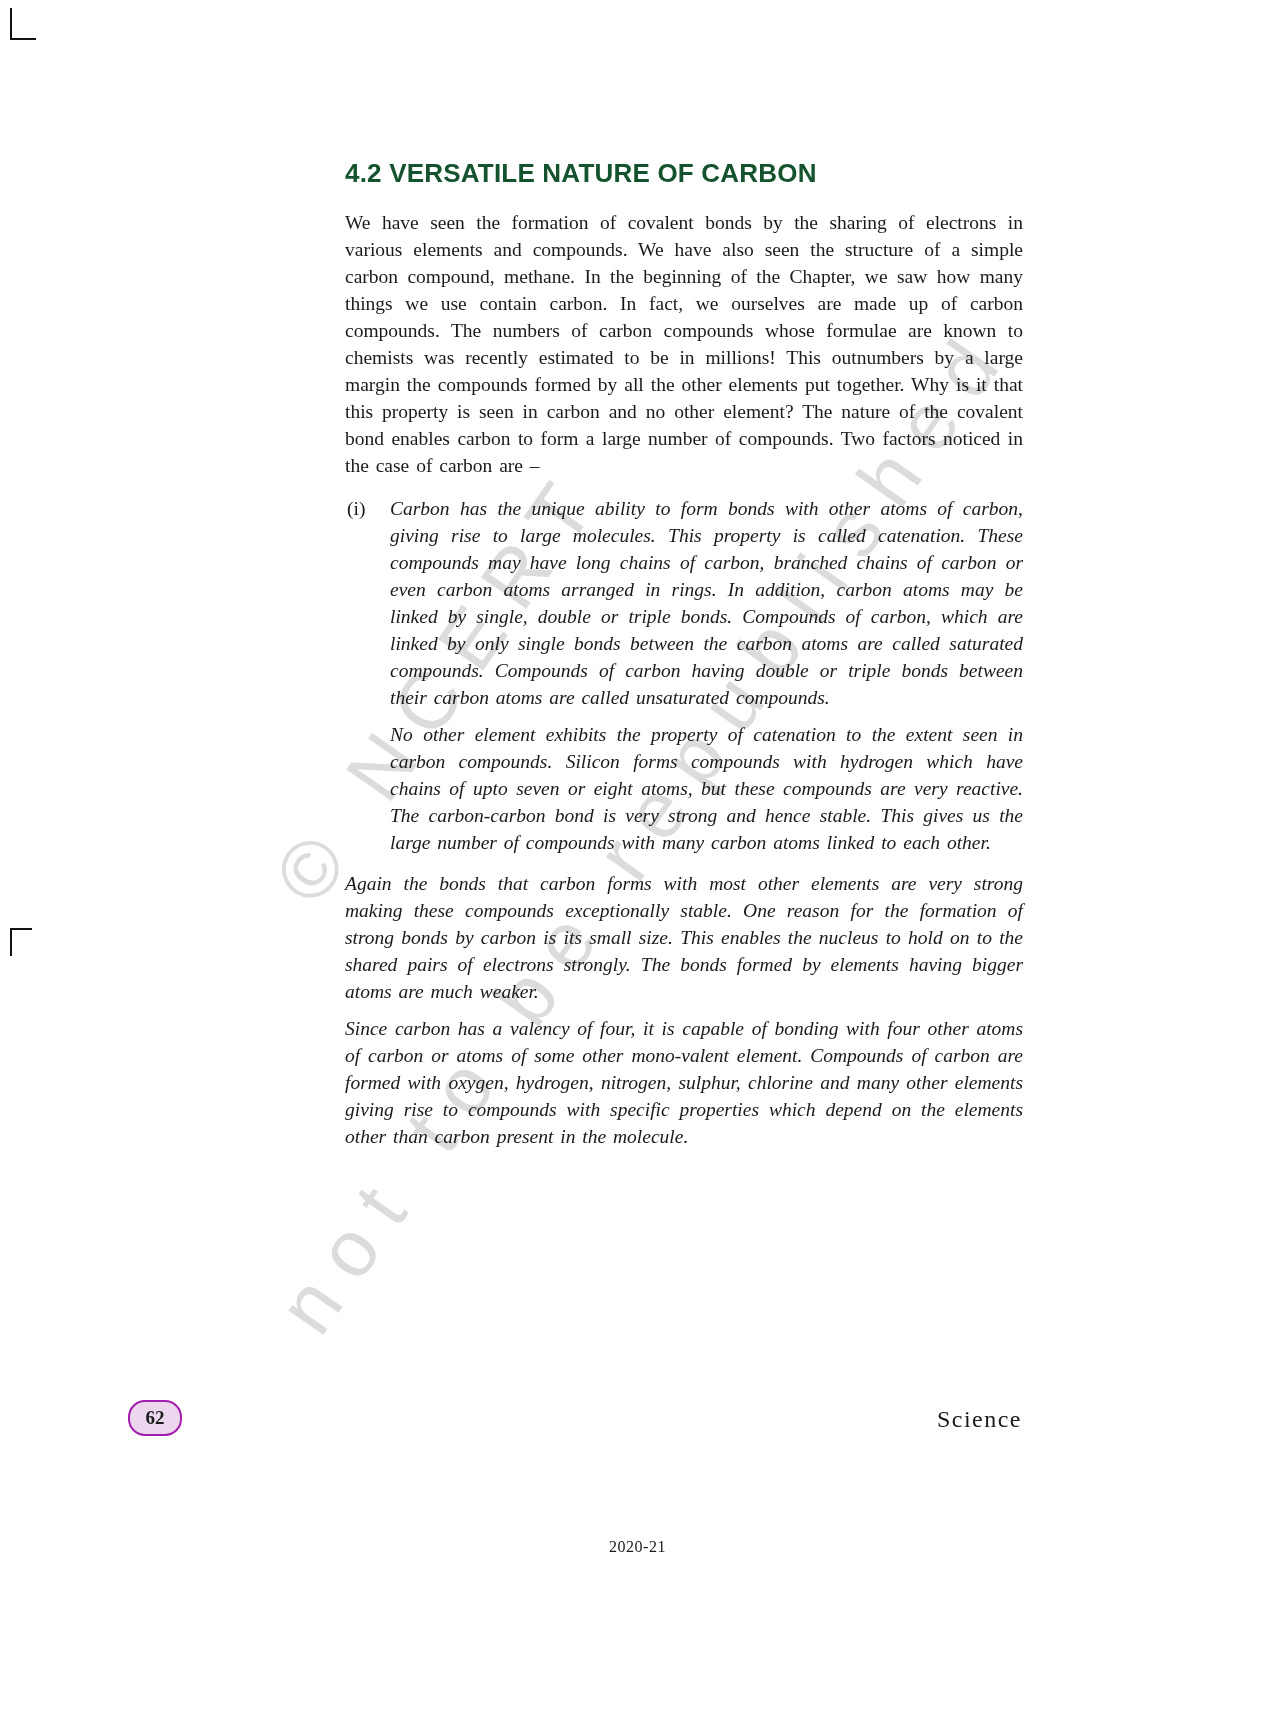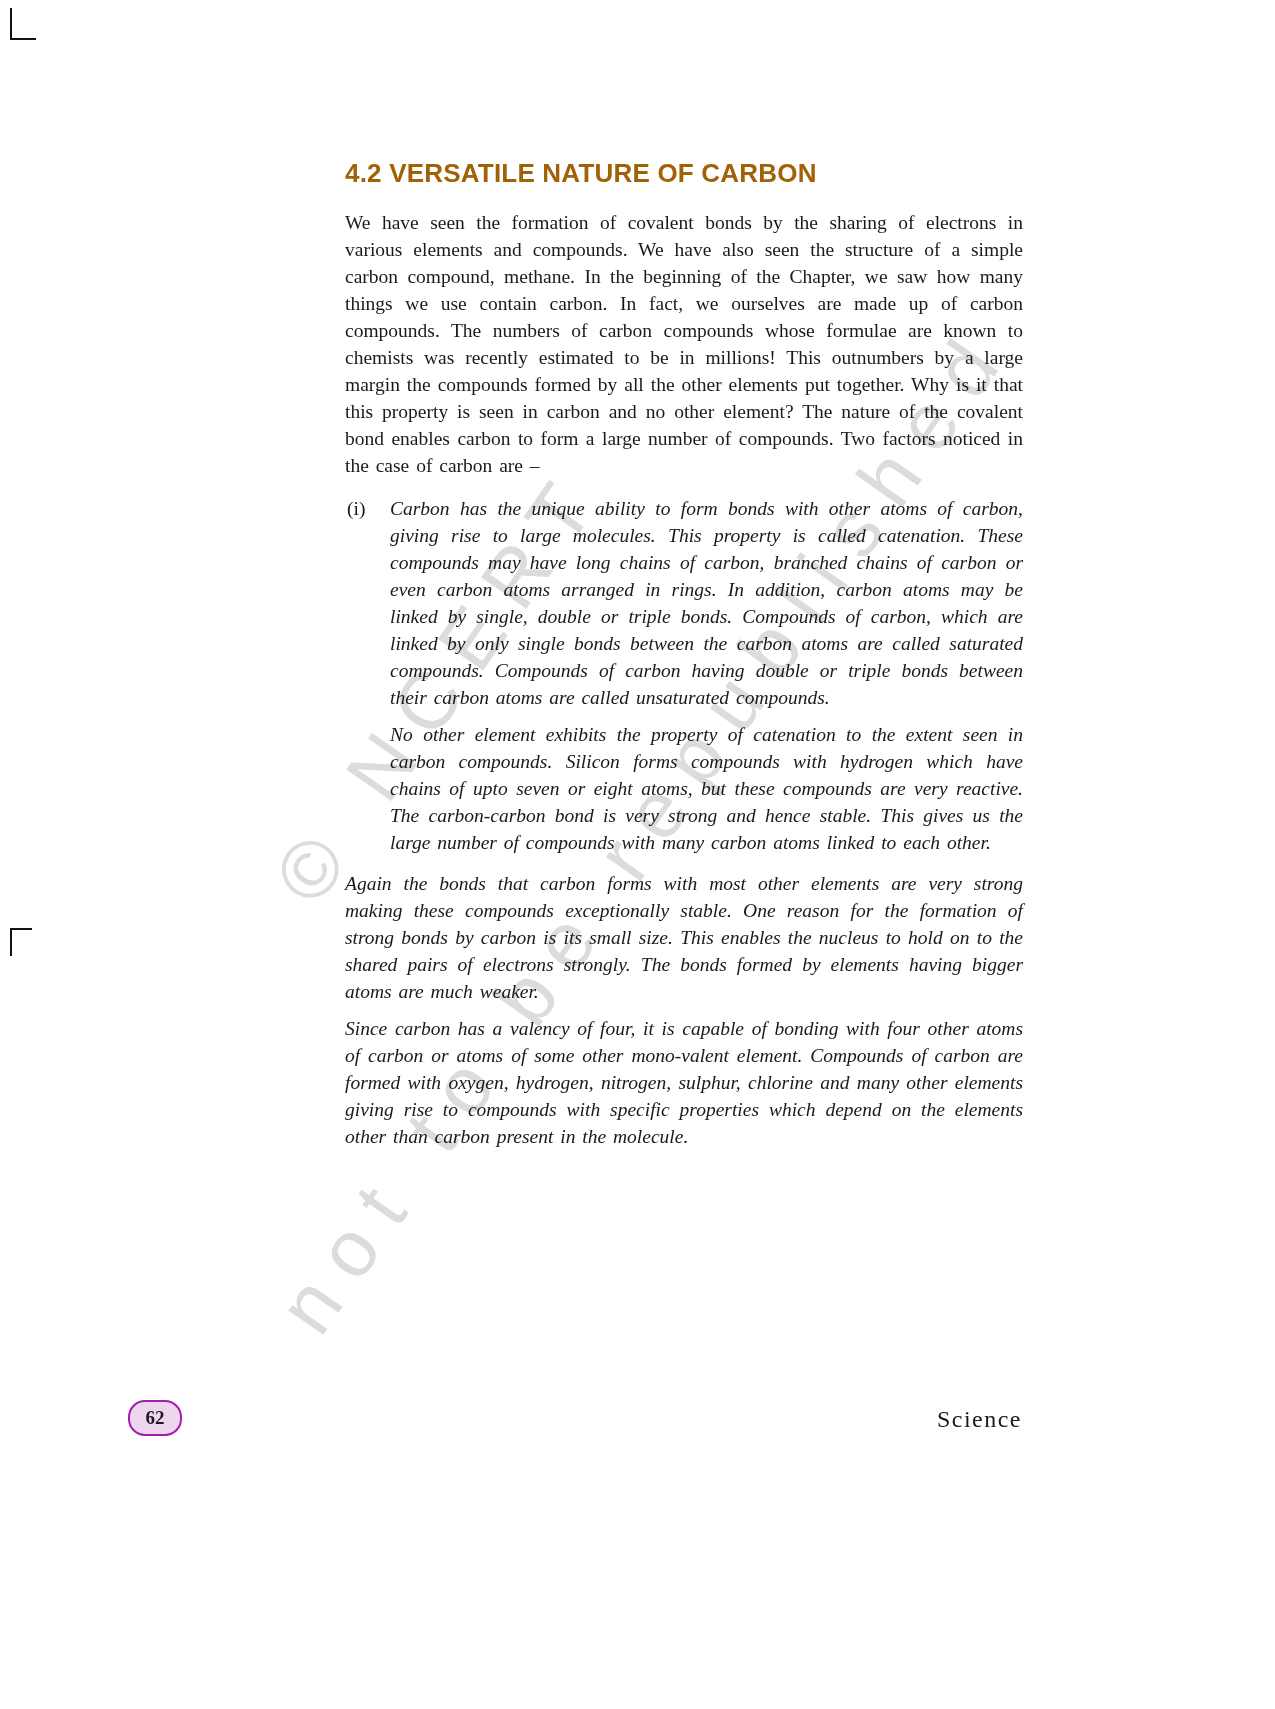--- a/index.html
+++ b/index.html
@@ -62,21 +62,21 @@
     top: 158px;
     width: 678px;
     z-index: 1;
   }
   h1.section-heading {
     margin: 0 0 20px 0;
     font-family: "Liberation Sans", sans-serif;
     font-weight: bold;
     font-size: 26px;
     letter-spacing: 0.2px;
-    color: #a16207;
+    color: #14532d;
   }
   p.body-para {
     margin: 0 0 16px 0;
     font-size: 19.5px;
     line-height: 27px;
     text-align: justify;
     word-spacing: 2px;
   }
   .list-item {
     display: flex;
@@ -168,14 +168,15 @@
       </div>
     </div>
   </main>
 
   <div class="page-badge">
     <span>62</span>
   </div>
 
   <div class="subject-label">Science</div>
 
+  <div class="year-label">2020-21</div>
 
 </div>
 
 </body></html>

